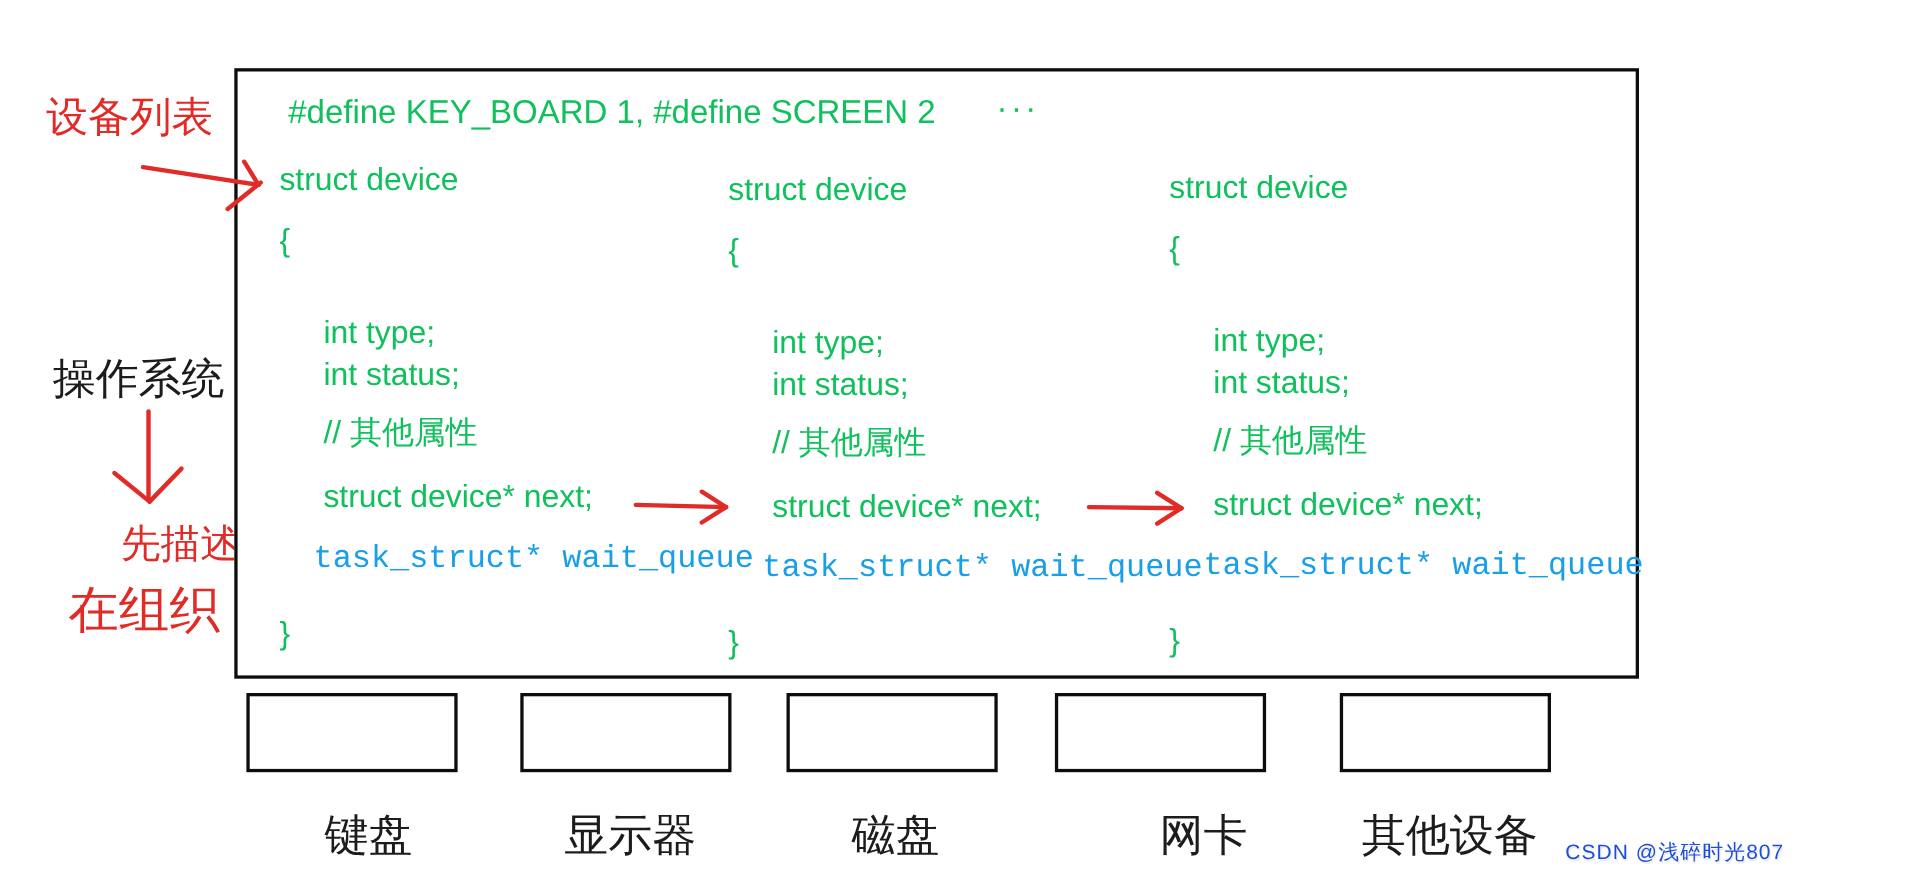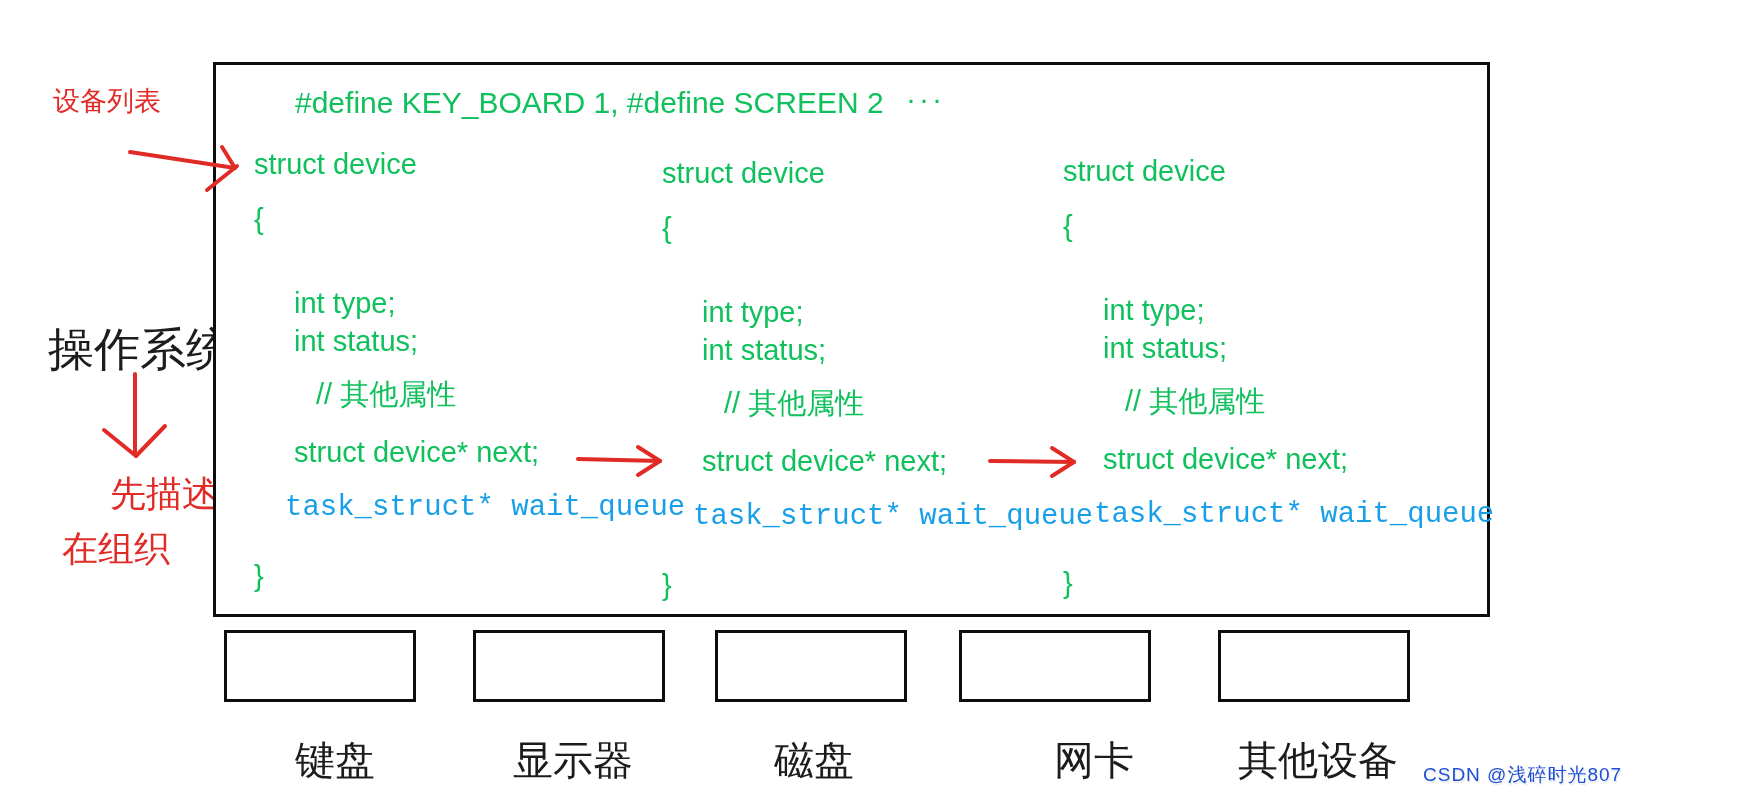--- a/index.html
+++ b/index.html
@@ -13,43 +13,43 @@
   .green{color:#10c05c;}
   .blue{color:#189fe8;}
   .red{color:#e12b26;}
   .black{color:#1c1c1c;}
   
   .big-rect{
     left:213px;top:62px;width:1277px;height:555px;
     border:3px solid #0d0d0d;box-sizing:border-box;background:#fff;
   }
   
-  .define-line{left:262px;top:86px;font-size:30px;line-height:1.1;margin-left:33px;}
+  .define-line{left:262px;top:86px;font-size:30px;line-height:1.1;}
   .define-dots{left:906px;top:82px;font-size:30px;letter-spacing:3px;line-height:1.1;}
   
   .col{position:absolute;width:460px;height:460px;}
   .col-1{left:254px;top:148px;}
   .col-2{left:662px;top:157px;}
   .col-3{left:1063px;top:155px;}
   .ln{position:absolute;left:0;font-size:29px;line-height:1.15;white-space:nowrap;}
   .ind{left:40px;}
   .ind2{left:31px;}
   .l0{top:0;}
   .l1{top:55px;}
   .l2{top:122px;margin-top:17px;}
   .l3{top:177px;}
-  .l4{top:230px;margin-left:22px;}
+  .l4{top:230px;}
   .l5{top:288px;}
   .l6{top:343px;font-family:Liberation Mono, monospace;}
   .l7{top:412px;}
   
-  .device-list-label{left:53px;top:87px;font-size:27px;line-height:1.1;}
-  .os-label{left:48px;top:324px;font-size:46px;line-height:1.1;}
+  .device-list-label{left:42px;top:87px;font-size:38px;line-height:1.1;}
+  .os-label{left:48px;top:324px;font-size:39px;line-height:1.1;}
   .flow-line1{left:62px;top:474px;font-size:36px;line-height:1.1;margin-left:48px;}
-  .flow-line2{left:62px;top:529px;font-size:36px;line-height:1.1;}
+  .flow-line2{left:62px;top:529px;font-size:46px;line-height:1.1;}
   
   .dev-box{
     position:absolute;top:630px;width:192px;height:72px;
     border:3px solid #0d0d0d;box-sizing:border-box;background:#fff;
   }
   .dev-label{
     position:absolute;top:738px;font-size:40px;color:#1c1c1c;
     white-space:nowrap;transform:translateX(-50%);line-height:1.1;
   }
   

